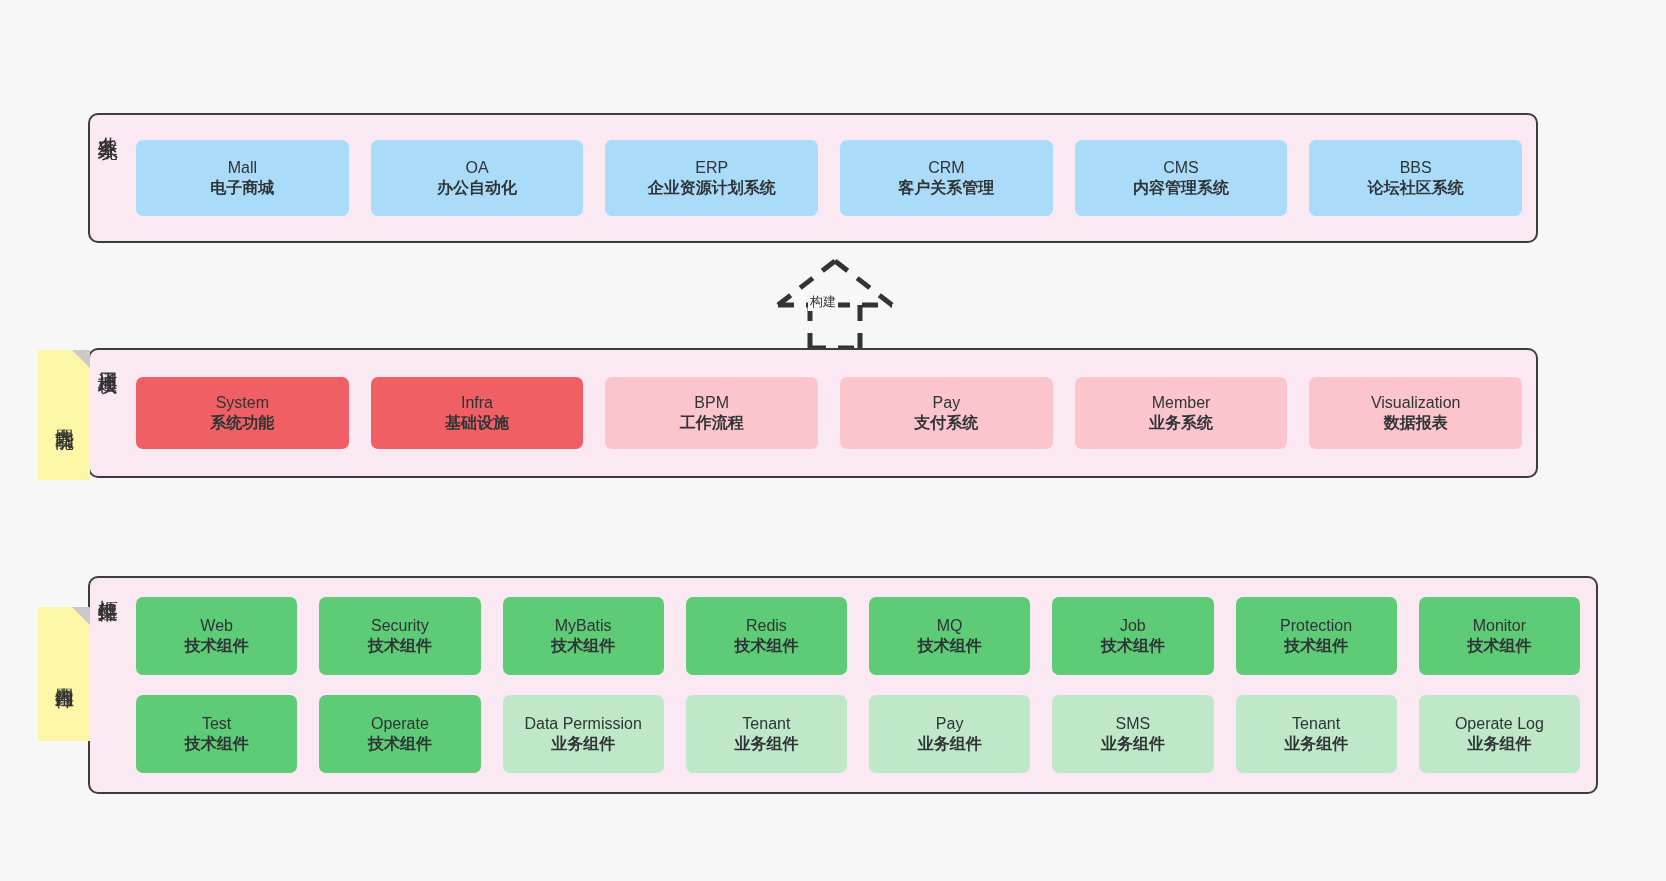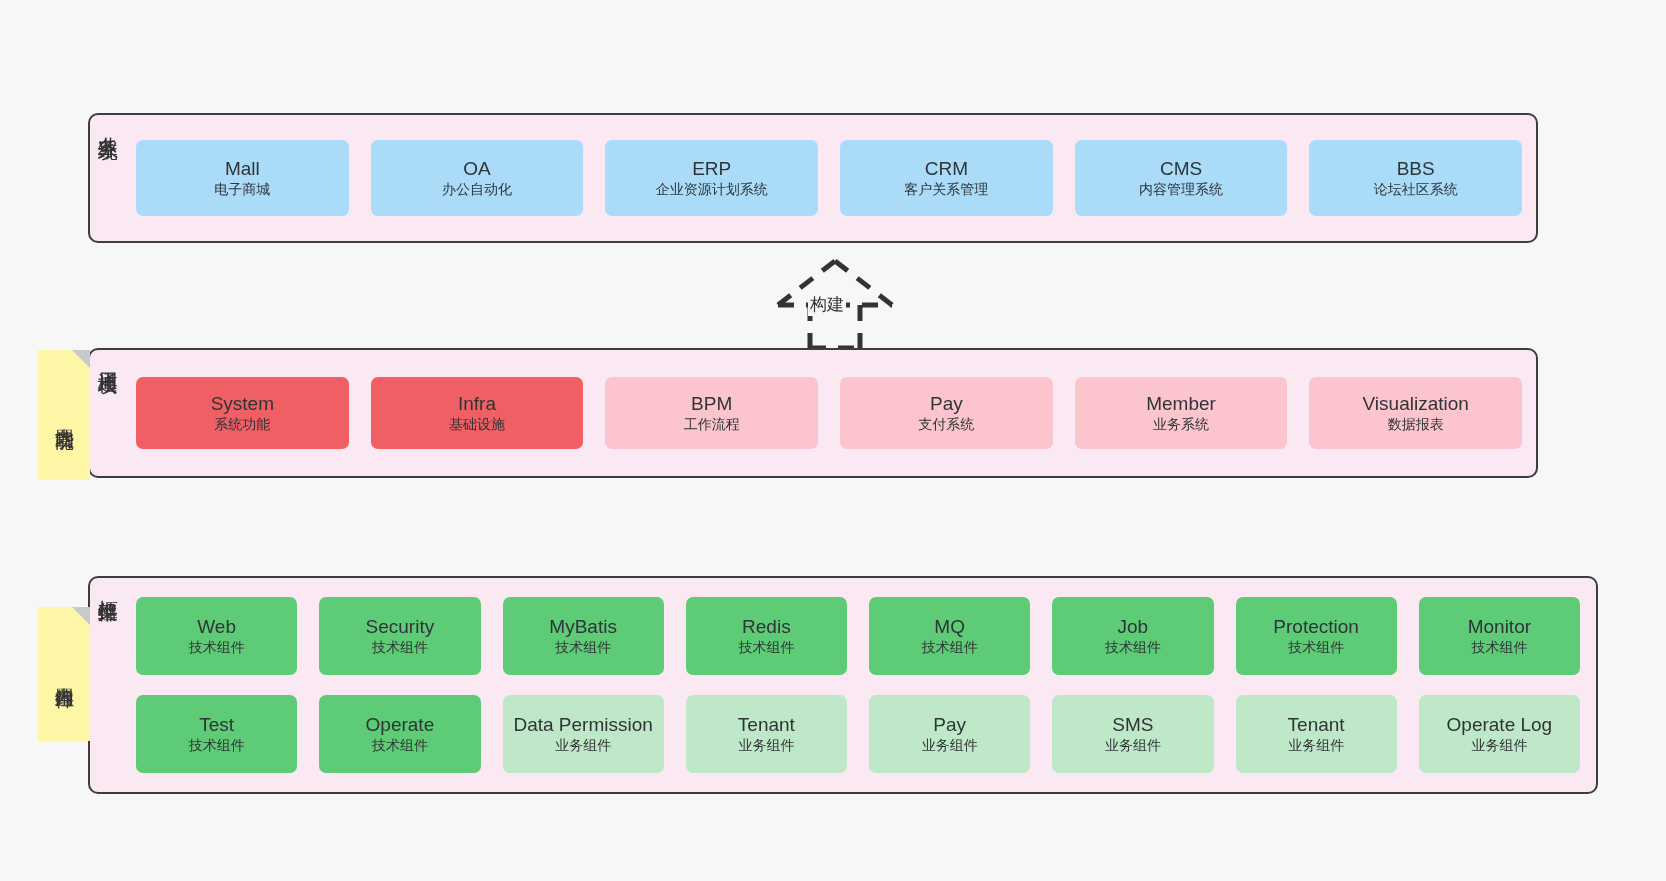--- a/index.html
+++ b/index.html
@@ -79,29 +79,30 @@
     display: flex;
     flex-direction: column;
     align-items: center;
     justify-content: center;
     text-align: center;
     box-sizing: border-box;
     padding: 6px 4px;
     line-height: 1.28;
   }
   .node .n-en {
-    font-size: 19px;
+    font-size: 16px;
     color: #2f3437;
     white-space: nowrap;
   }
   .node .n-en.wrap { white-space: normal; }
   .node .n-cn {
-    font-size: 14px;
+    font-size: 16px;
     color: #2f3437;
     white-space: nowrap;
+    font-weight: bold;
   }
 
   .c-blue        { background: #aadcfa; }
   .c-red         { background: #ef5f63; }
   .c-pink        { background: #fcc5ce; }
   .c-green       { background: #5ecb76; }
   .c-lightgreen  { background: #bfe8c8; }
 
   
   #layer-business { left: 88px;  top: 113px; width: 1450px; height: 130px; }
@@ -141,21 +142,21 @@
     border-left: 18px solid transparent;
     border-top: 18px solid #c9c9c9;
   }
   #sticky-common { left: 38px; top: 350px; height: 130px; }
   #sticky-frame  { left: 38px; top: 607px; height: 134px; }
 
   
   .arrow-group { position: absolute; }
   .arrow-label {
     position: absolute;
-    font-size: 17px;
+    font-size: 13px;
     color: #333333;
     background: #f7f7f7;
     padding: 0 2px;
     white-space: nowrap;
   }
   #arrow-build   { left: 740px; top: 255px; width: 190px; height: 95px; }
   #arrow-build   .arrow-label { left: 68px; top: 38px; }
   #arrow-impl    { left: 756px; top: 487px; width: 190px; height: 95px; }
   #arrow-impl    .arrow-label { left: 68px; top: 38px; }
 </style>

